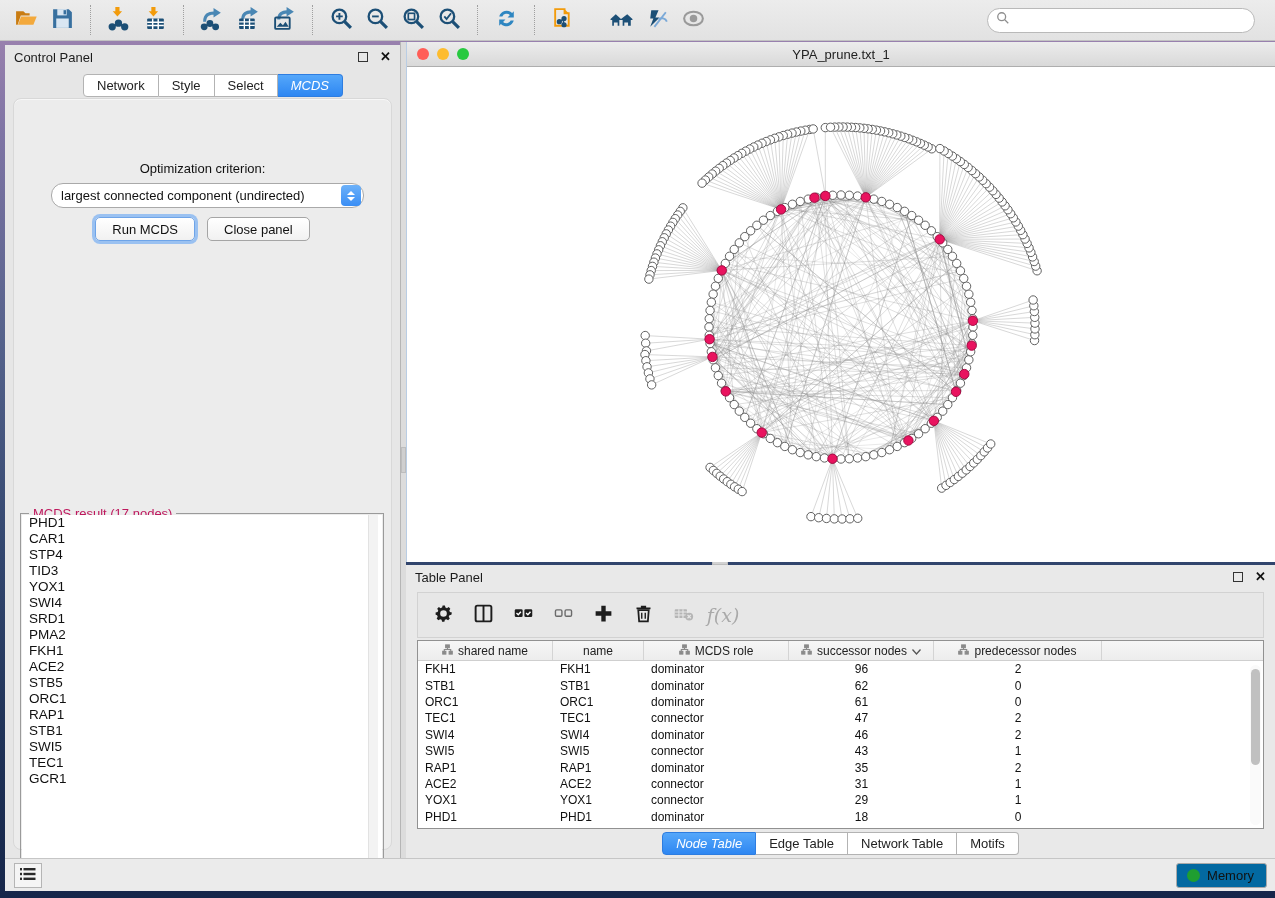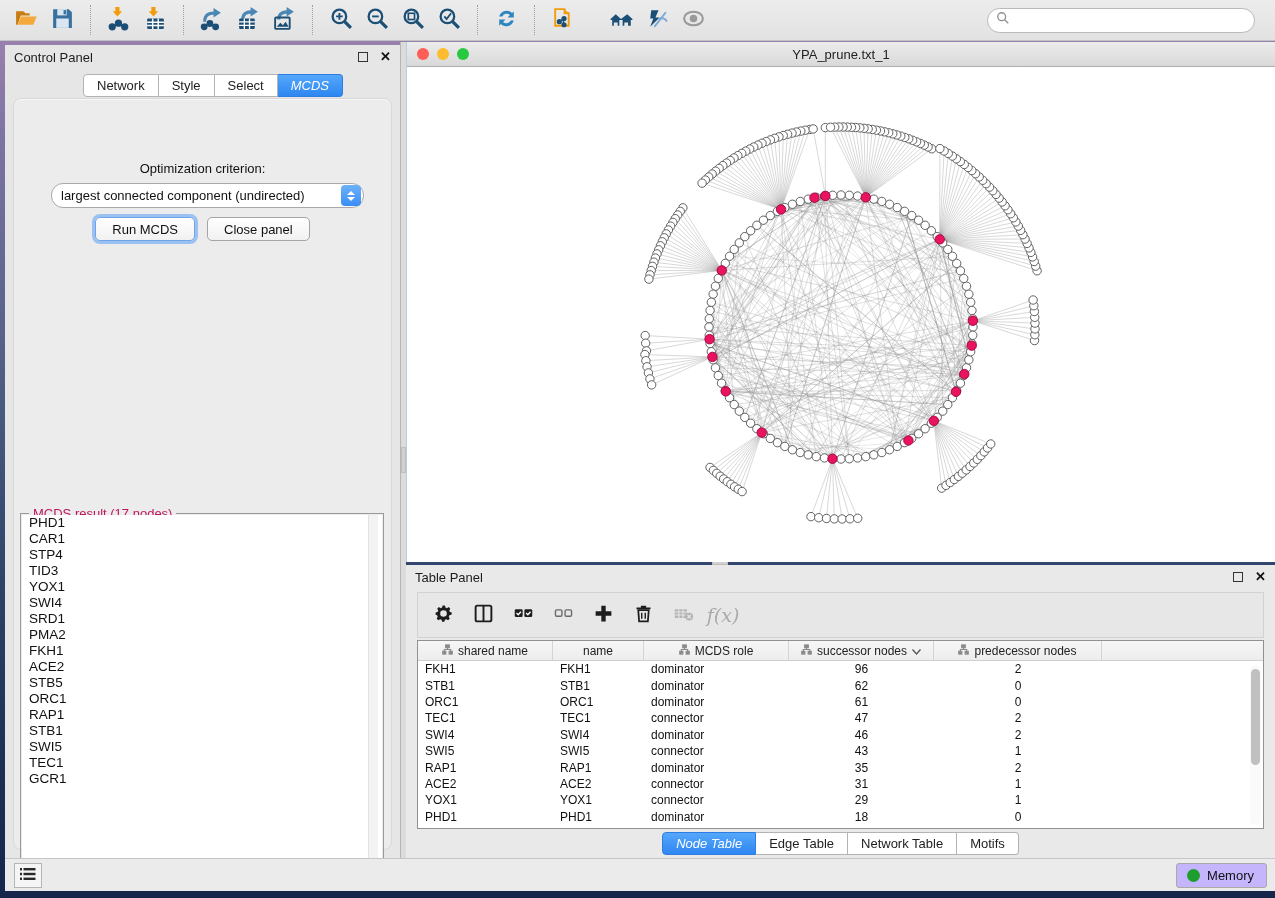--- a/index.html
+++ b/index.html
@@ -85,21 +85,21 @@
   .td-cell { font-size:12px; color:#111; padding:0 7px; white-space:nowrap; overflow:hidden; }
   .td-num { text-align:center; }
   .tbl-scroll { position:absolute; right:2px; top:24px; width:11px; height:160px; background:#fafafa; border-radius:6px; }
   .tbl-thumb { position:absolute; right:1px; top:4px; width:9px; height:96px; background:#c0c0c0; border-radius:5px; }
   .tp-tabs { position:absolute; left:0; top:267px; width:100%; display:flex; justify-content:center; }
 
   
   .statusbar { left:5px; top:858px; width:1270px; height:33px; background:#ebebeb; border-top:1px solid #c6c6c6; }
   .menu-btn { position:absolute; left:9px; top:4px; width:28px; height:25px; background:#f5f5f5;
               border:1px solid #b5b5b5; display:flex; align-items:center; justify-content:center; }
-  .memory-btn { position:absolute; right:8px; top:4px; height:25px; padding:0 12px 0 10px; background:#c4b5fd;
+  .memory-btn { position:absolute; right:8px; top:4px; height:25px; padding:0 12px 0 10px; background:#0369a1;
                 border:1px solid #a9a9a9; border-radius:3px; display:flex; align-items:center; gap:7px; font-size:13px; color:#111; }
   .mem-dot { width:13px; height:13px; border-radius:50%; }
 </style>
 </head>
 <body>
 
 <div class="abs toolbar">
   <div class="tb-group">
     <div class="tb-btn">
       <span><svg viewBox="0 0 24 24">

